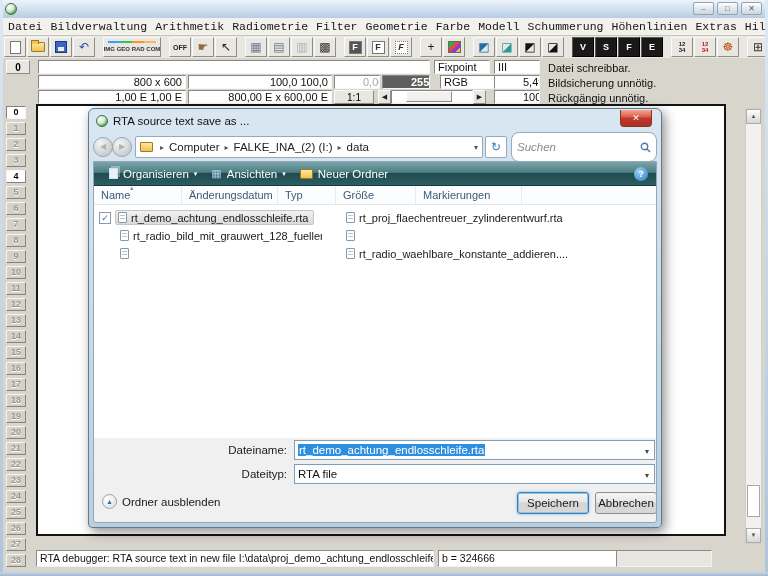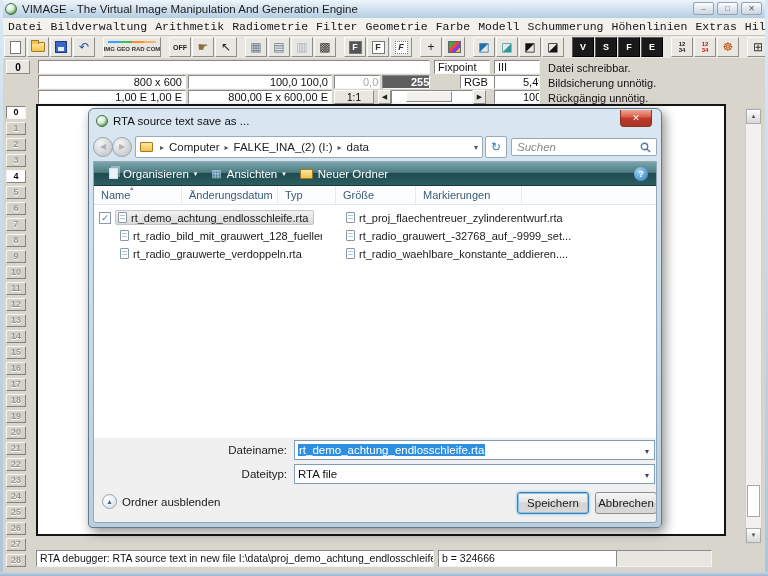--- a/index.html
+++ b/index.html
@@ -105,21 +105,21 @@
     line-height:18px; text-align:center; padding:0; }
   .navcirc + .navcirc { margin-left:-1px; }
   .breadcrumb { margin-left:3px; width:348px; height:22px; background:#fff; border:1px solid #97aab8; border-radius:2px;
     display:flex; align-items:center; padding:0 4px; font-size:11.5px; color:#222; overflow:hidden; }
   .bfold { width:13px; height:10px; background:linear-gradient(#ffe79e,#f3c24f); border:1px solid #a07820; border-radius:1px; flex:none; margin-right:2px; }
   .bsep { color:#555; font-size:8px; padding:0 5px; }
   .crumb { white-space:nowrap; }
   .bdrop { margin-left:auto; color:#555; font-size:8px; padding-left:4px; }
   .refreshbtn { margin-left:2px; width:22px; height:22px; background:#fff; border:1px solid #97aab8; border-radius:2px;
     color:#2d7dbd; font-size:12px; line-height:19px; text-align:center; padding:0; }
-  .searchbox { margin-left:4px; flex:1; height:18px; background:#fff; border:1px solid #97aab8; border-radius:2px;
+  .searchbox { margin-left:4px; flex:1; height:30px; background:#fff; border:1px solid #97aab8; border-radius:8px;
     display:flex; align-items:center; padding:0 5px; }
   .searchbox .ph { font-size:11.5px; font-style:italic; color:#8a8a8a; flex:1; }
 
   .dlg-body { position:absolute; left:4px; right:4px; top:52px; bottom:4px; background:#f0f0f0; border:1px solid #93a7b7; border-radius:0 0 3px 3px; overflow:hidden; }
   .cmdbar { position:absolute; left:0; right:0; top:0; height:24px; display:flex; align-items:center; padding:0 8px;
     color:#fff; font-size:11.5px; background:linear-gradient(#7aa5aa,#4c7d82 45%,#204c50 50%,#2b5d61); border-bottom:1px solid #16393c; }
   .cmditem { display:flex; align-items:center; gap:5px; padding:0 7px; white-space:nowrap; }
   .cmdarrow { font-size:7px; }
   .pgico { position:relative; width:9px; height:11px; background:#e9f2f9; border:1px solid #cfe0ee; box-shadow:2px -2px 0 0 rgba(255,255,255,.35); }
   .gridico { color:#a8cce8; font-size:11px; line-height:1; }
@@ -163,21 +163,20 @@
 </head>
 <body>
 
 <div class="win">
   <div class="frame-l"></div>
   <div class="frame-r"></div>
   <div class="frame-b"></div>
 
   <div class="titlebar">
     <span class="appico"></span>
-    <span class="wtitle">VIMAGE - The Virtual Image Manipulation And Generation Engine</span>
     <span class="winbtns">
       <button class="wbtn"><span>–</span></button>
       <button class="wbtn"><span>□</span></button>
       <button class="wbtn"><span>✕</span></button>
     </span>
   </div>
 
   <div class="menubar">
       <span class="mi">Datei</span>
       <span class="mi">Bildverwaltung</span>
@@ -287,21 +286,21 @@
     <button class="ibtn" style="left:6px;top:2px;width:24px;">0</button>
     <div class="ifield" style="left:38px;top:2px;width:392px;"></div>
     <div class="ifield" style="left:434px;top:2px;width:56px;">Fixpoint</div>
     <div class="ifield" style="left:494px;top:2px;width:46px;">III</div>
     <div class="ilabel" style="left:548px;top:4px;">Datei schreibbar.</div>
 
     <div class="ifield num" style="left:38px;top:17px;width:148px;">800 x 600</div>
     <div class="ifield num" style="left:188px;top:17px;width:144px;">100,0 100,0</div>
     <div class="ifield num dim" style="left:334px;top:17px;width:46px;">0,00</div>
     <div class="ifield num maxf" style="left:382px;top:17px;width:48px;">255,00</div>
-    <div class="ifield" style="left:460px;top:17px;width:56px;">RGB</div>
+    <div class="ifield" style="left:440px;top:17px;width:56px;">RGB</div>
     <div class="ifield num" style="left:494px;top:17px;width:46px;">5,4932</div>
     <div class="ilabel" style="left:548px;top:19px;">Bildsicherung unnötig.</div>
 
     <div class="ifield num" style="left:38px;top:32px;width:148px;">1,00 E  1,00 E</div>
     <div class="ifield num" style="left:188px;top:32px;width:144px;">800,00 E x 600,00 E</div>
     <button class="ibtn" style="left:334px;top:32px;width:40px;font-weight:normal;">1:1</button>
     <div class="hscroll">
       <button class="hsarr"><span>◀</span></button>
       <div class="htrack">
           <div class="hthumb"></div>
@@ -421,33 +420,31 @@
             </div>
             <div class="fitem">
               <span class="fwrap">
                 <span class="doc"></span>
                 <span class="fname">rt_radio_bild_mit_grauwert_128_fuellen....</span>
               </span>
             </div>
             <div class="fitem">
               <span class="fwrap">
                 <span class="doc"></span>
-                <span class="fname">rt_radio_grauwerte_verdoppeln.rta</span>
               </span>
             </div>
             <div class="fitem">
               <span class="fwrap">
                 <span class="doc"></span>
                 <span class="fname">rt_proj_flaechentreuer_zylinderentwurf.rta</span>
               </span>
             </div>
             <div class="fitem">
               <span class="fwrap">
                 <span class="doc"></span>
-                <span class="fname">rt_radio_grauwert_-32768_auf_-9999_set...</span>
               </span>
             </div>
             <div class="fitem">
               <span class="fwrap">
                 <span class="doc"></span>
                 <span class="fname">rt_radio_waehlbare_konstante_addieren....</span>
               </span>
             </div>
           </div>
 

